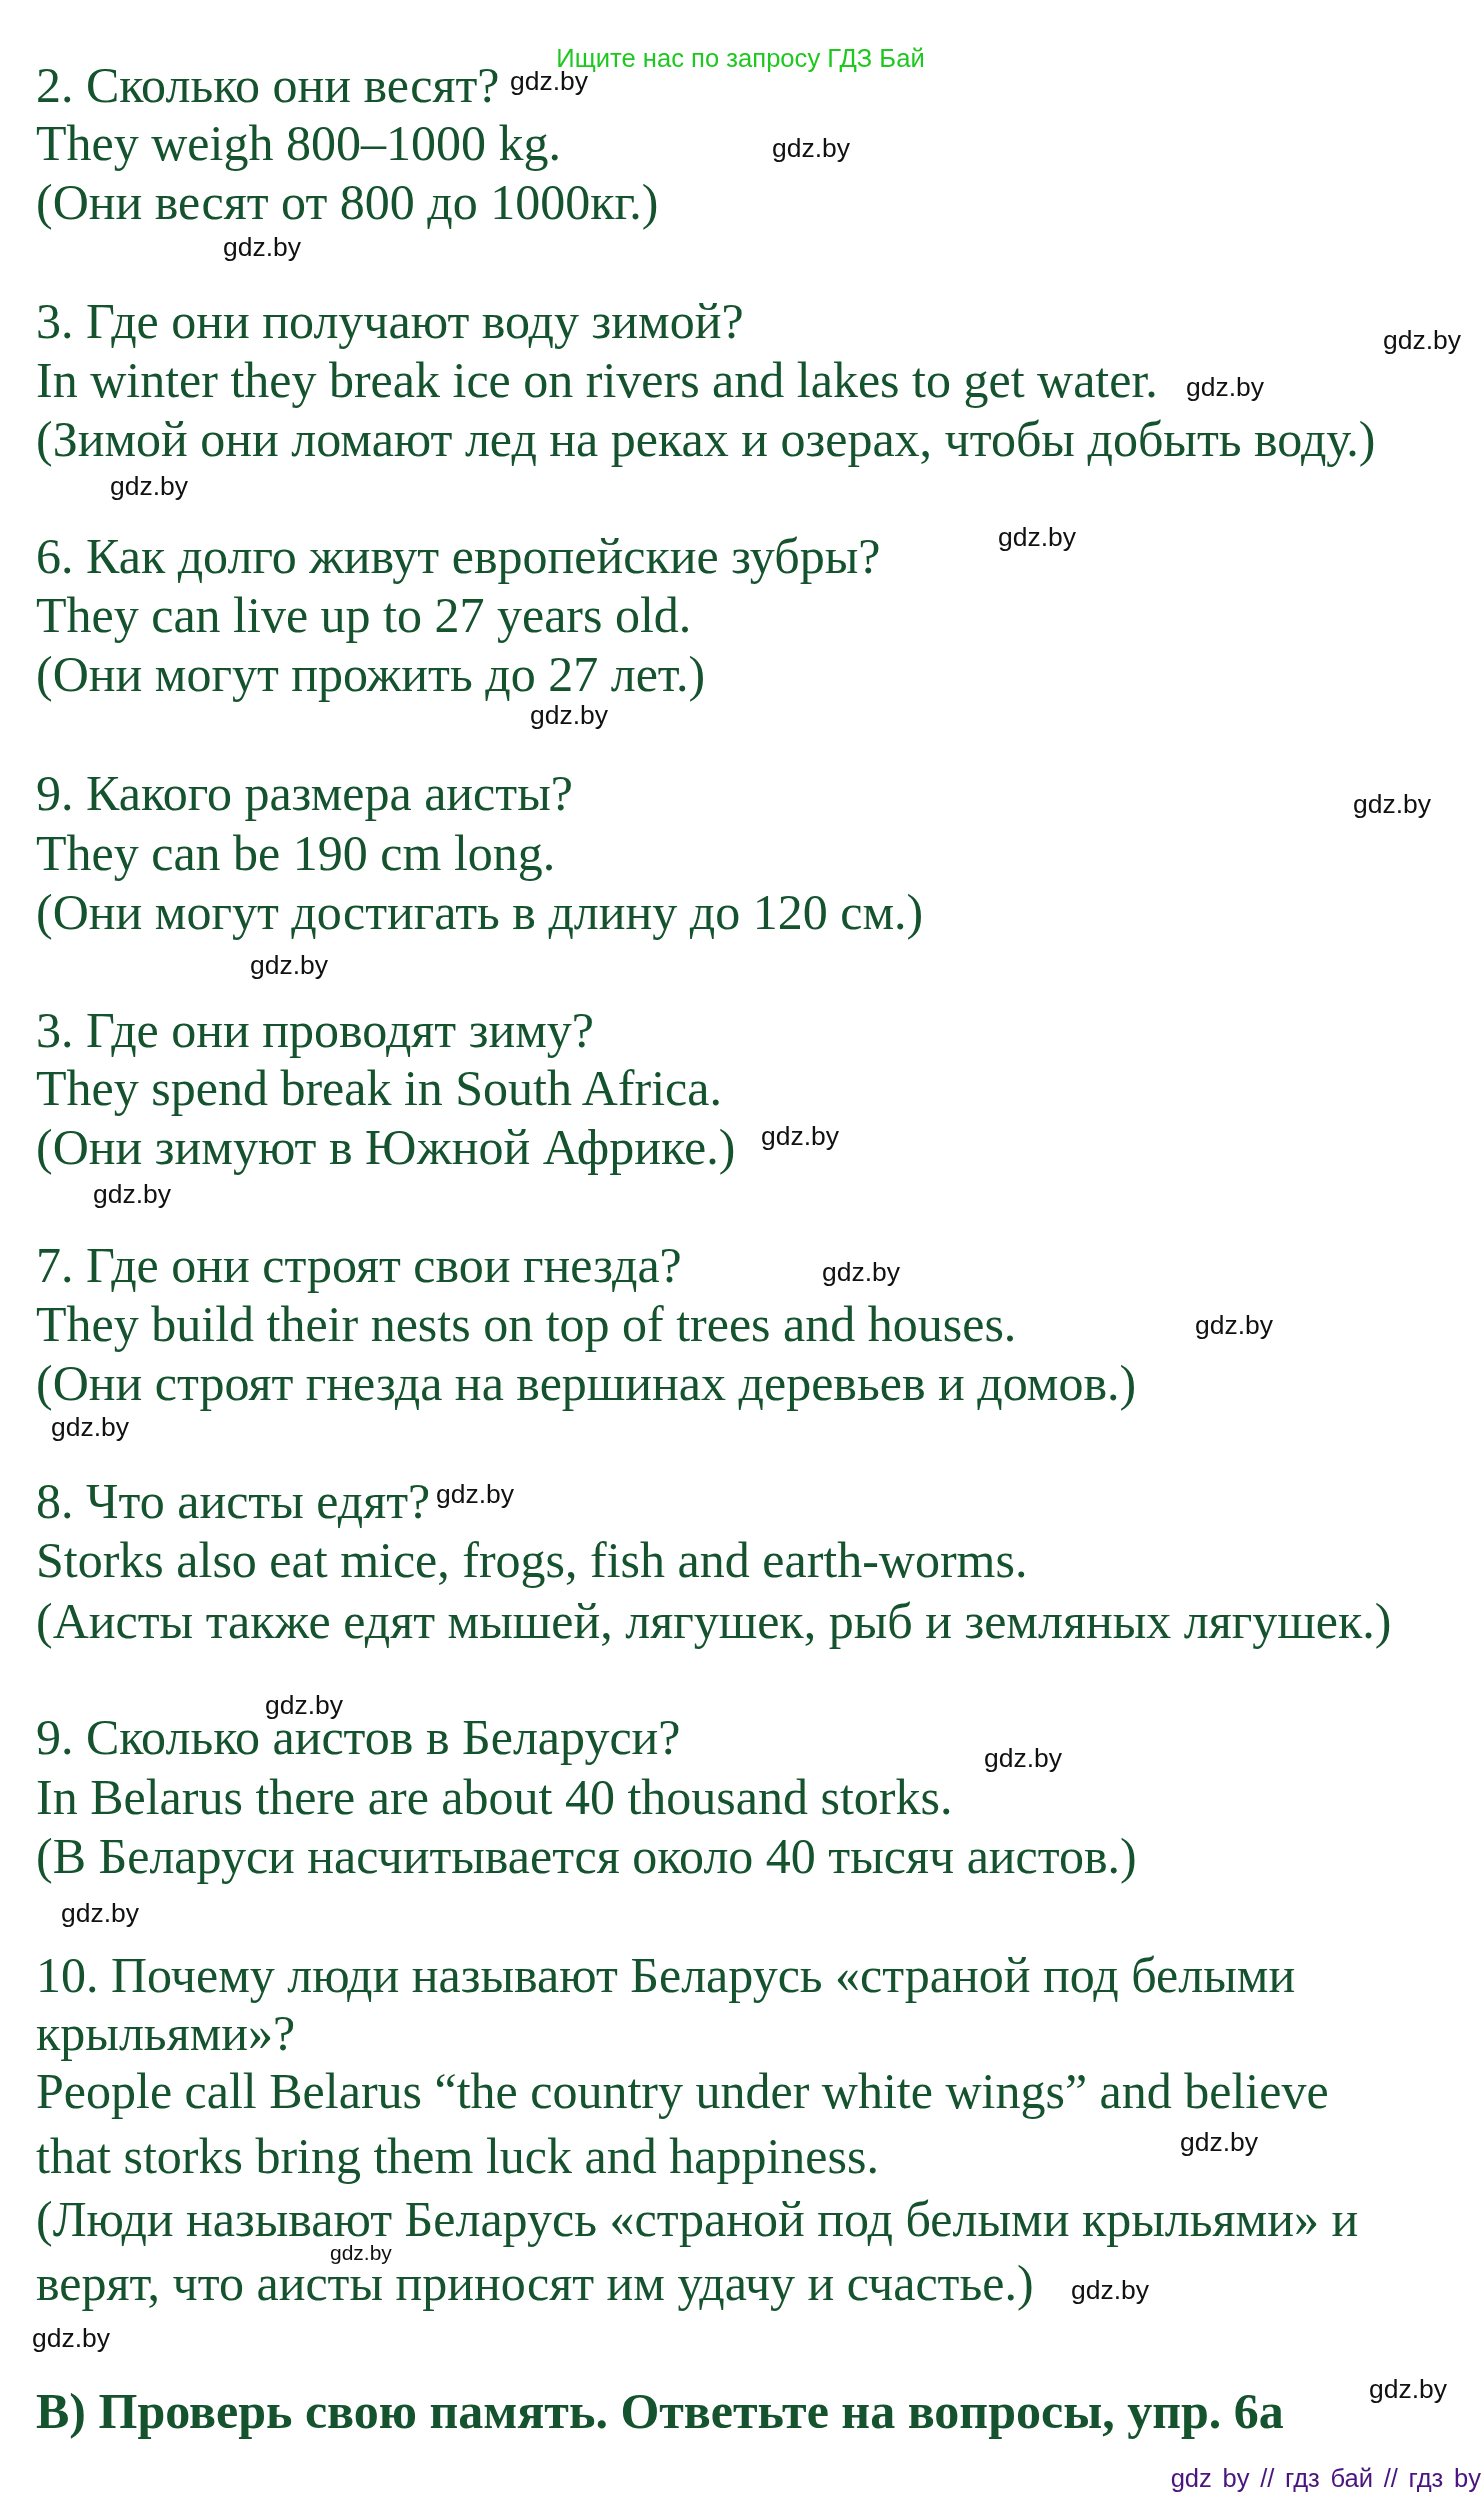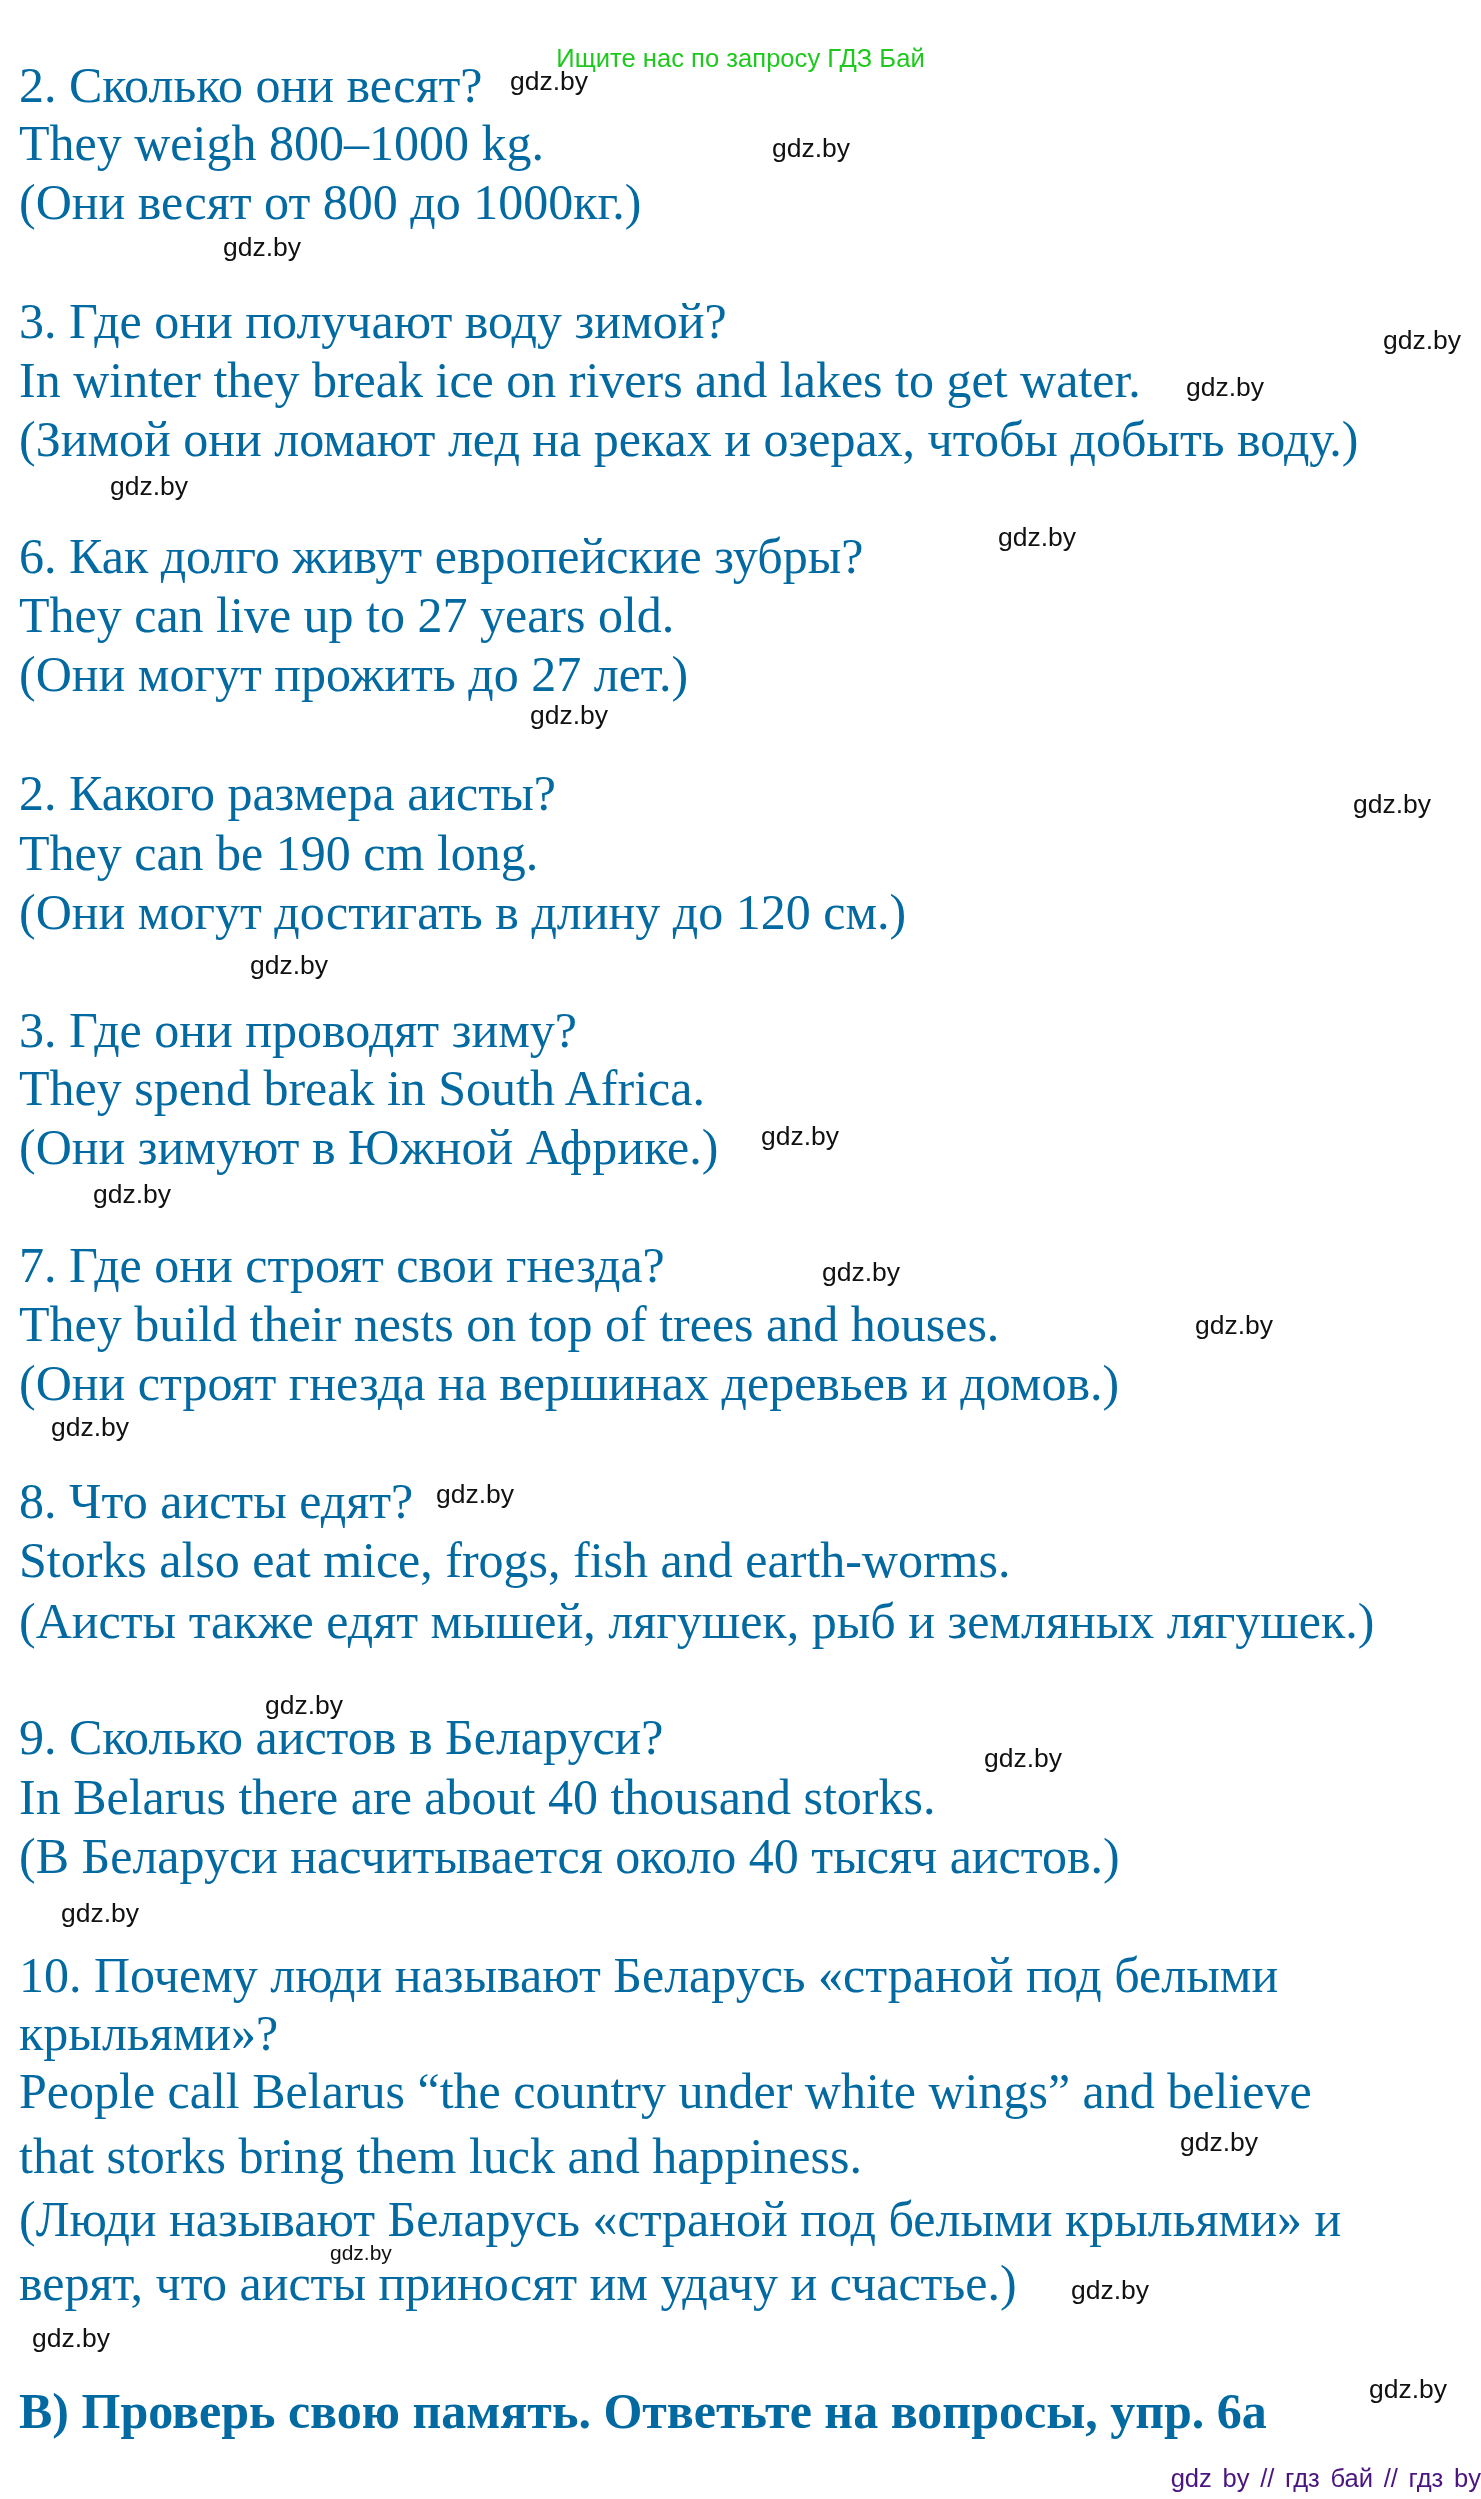--- a/index.html
+++ b/index.html
@@ -1,23 +1,23 @@
 <!DOCTYPE html>
 <html style="font-size:14px"><head>
 <meta charset="utf-8">
 <style>
   html, body { margin: 0; padding: 0; background: #ffffff; }
   body { width: 1481px; height: 2500px; position: relative; overflow: hidden; }
   .line {
     position: absolute;
-    left: 19px;
+    left: 36px;
     font-family: "Liberation Serif", "DejaVu Serif", serif;
     font-size: 50px;
     line-height: 58px;
-    color: #0369a1;
+    color: #14532d;
     white-space: nowrap;
   }
   .line.bold { font-weight: bold; }
   .wm {
     position: absolute;
     font-family: "Liberation Sans", "DejaVu Sans", sans-serif;
     font-size: 26.5px;
     line-height: 32px;
     color: #111111;
     white-space: nowrap;
@@ -53,21 +53,21 @@
 <div class="line" style="top:173px">(Они весят от 800 до 1000кг.)</div>
 
 <div class="line" style="top:292px">3. Где они получают воду зимой?</div>
 <div class="line" style="top:351px">In winter they break ice on rivers and lakes to get water.</div>
 <div class="line" style="top:410px">(Зимой они ломают лед на реках и озерах, чтобы добыть воду.)</div>
 
 <div class="line" style="top:527px">6. Как долго живут европейские зубры?</div>
 <div class="line" style="top:586px">They can live up to 27 years old.</div>
 <div class="line" style="top:645px">(Они могут прожить до 27 лет.)</div>
 
-<div class="line" style="top:764px">2. Какого размера аисты?</div>
+<div class="line" style="top:764px">9. Какого размера аисты?</div>
 <div class="line" style="top:824px">They can be 190 cm long.</div>
 <div class="line" style="top:883px">(Они могут достигать в длину до 120 см.)</div>
 
 <div class="line" style="top:1001px">3. Где они проводят зиму?</div>
 <div class="line" style="top:1059px">They spend break in South Africa.</div>
 <div class="line" style="top:1118px">(Они зимуют в Южной Африке.)</div>
 
 <div class="line" style="top:1236px">7. Где они строят свои гнезда?</div>
 <div class="line" style="top:1295px">They build their nests on top of trees and houses.</div>
 <div class="line" style="top:1354px">(Они строят гнезда на вершинах деревьев и домов.)</div>

